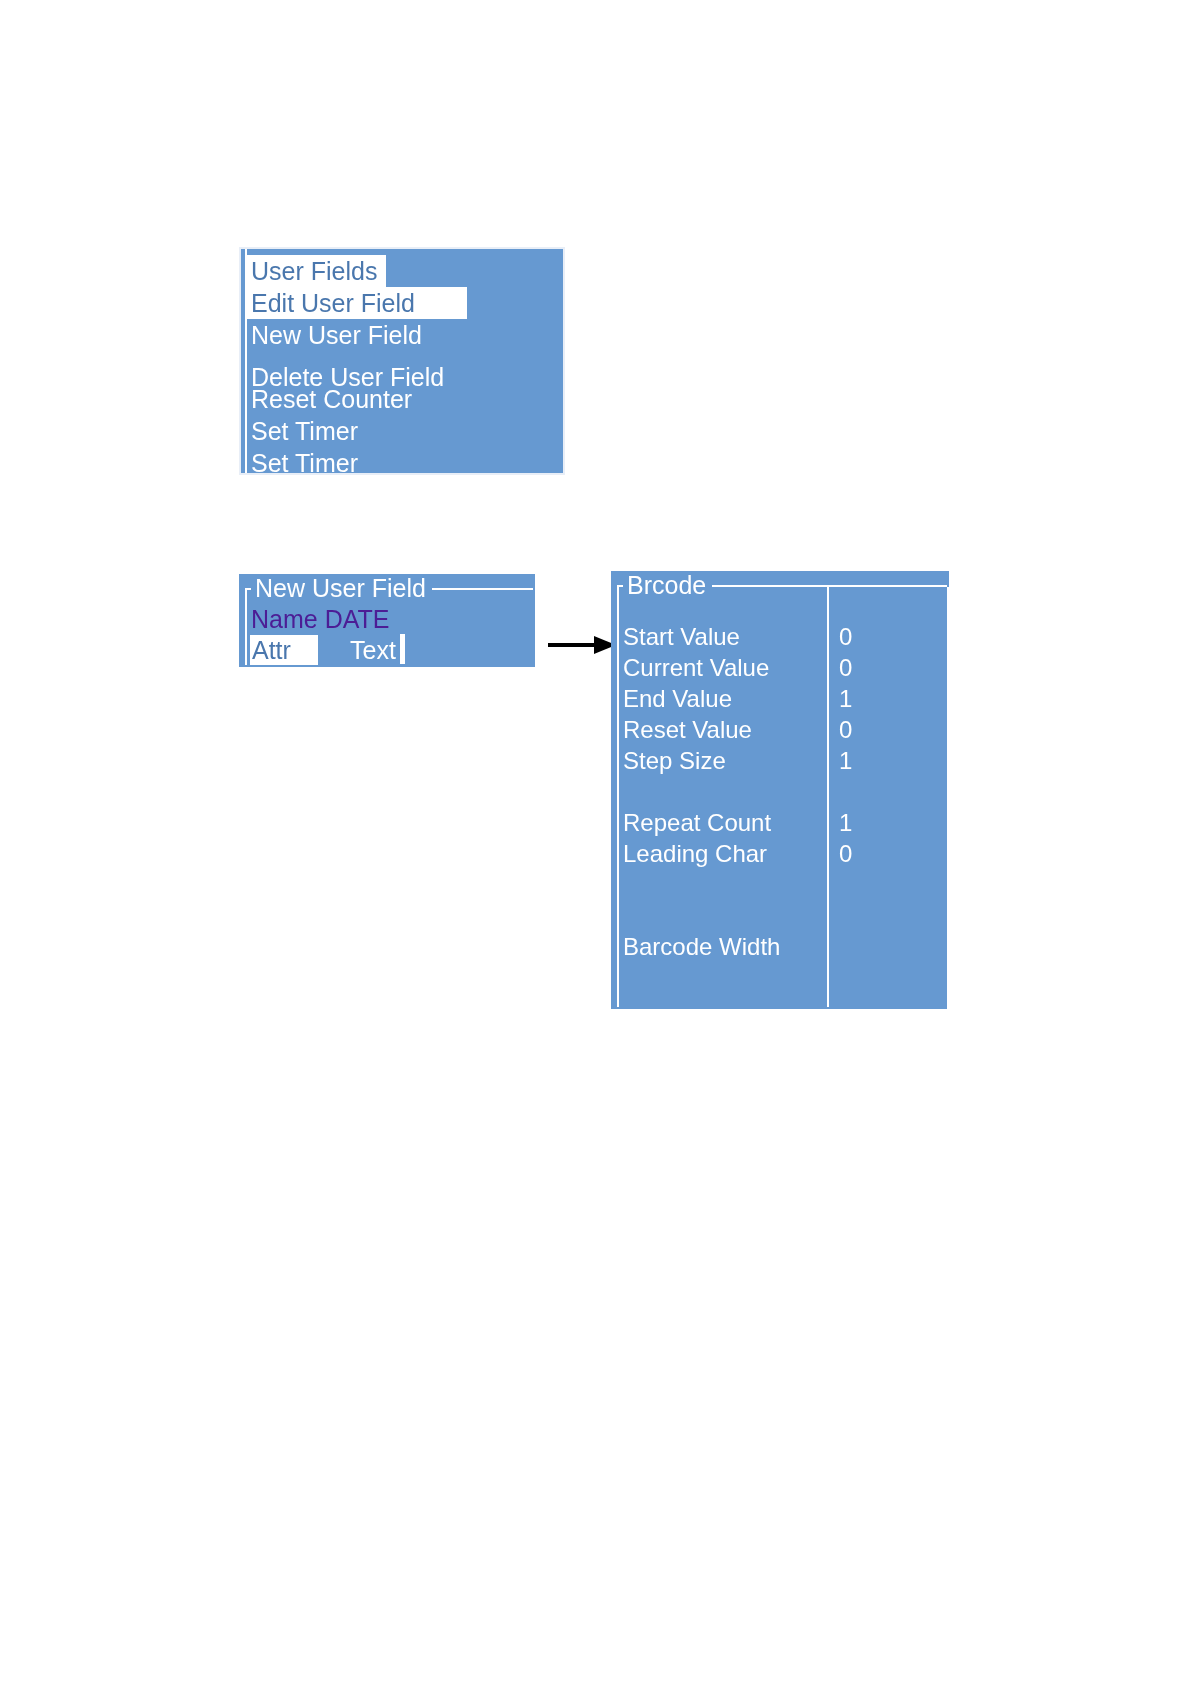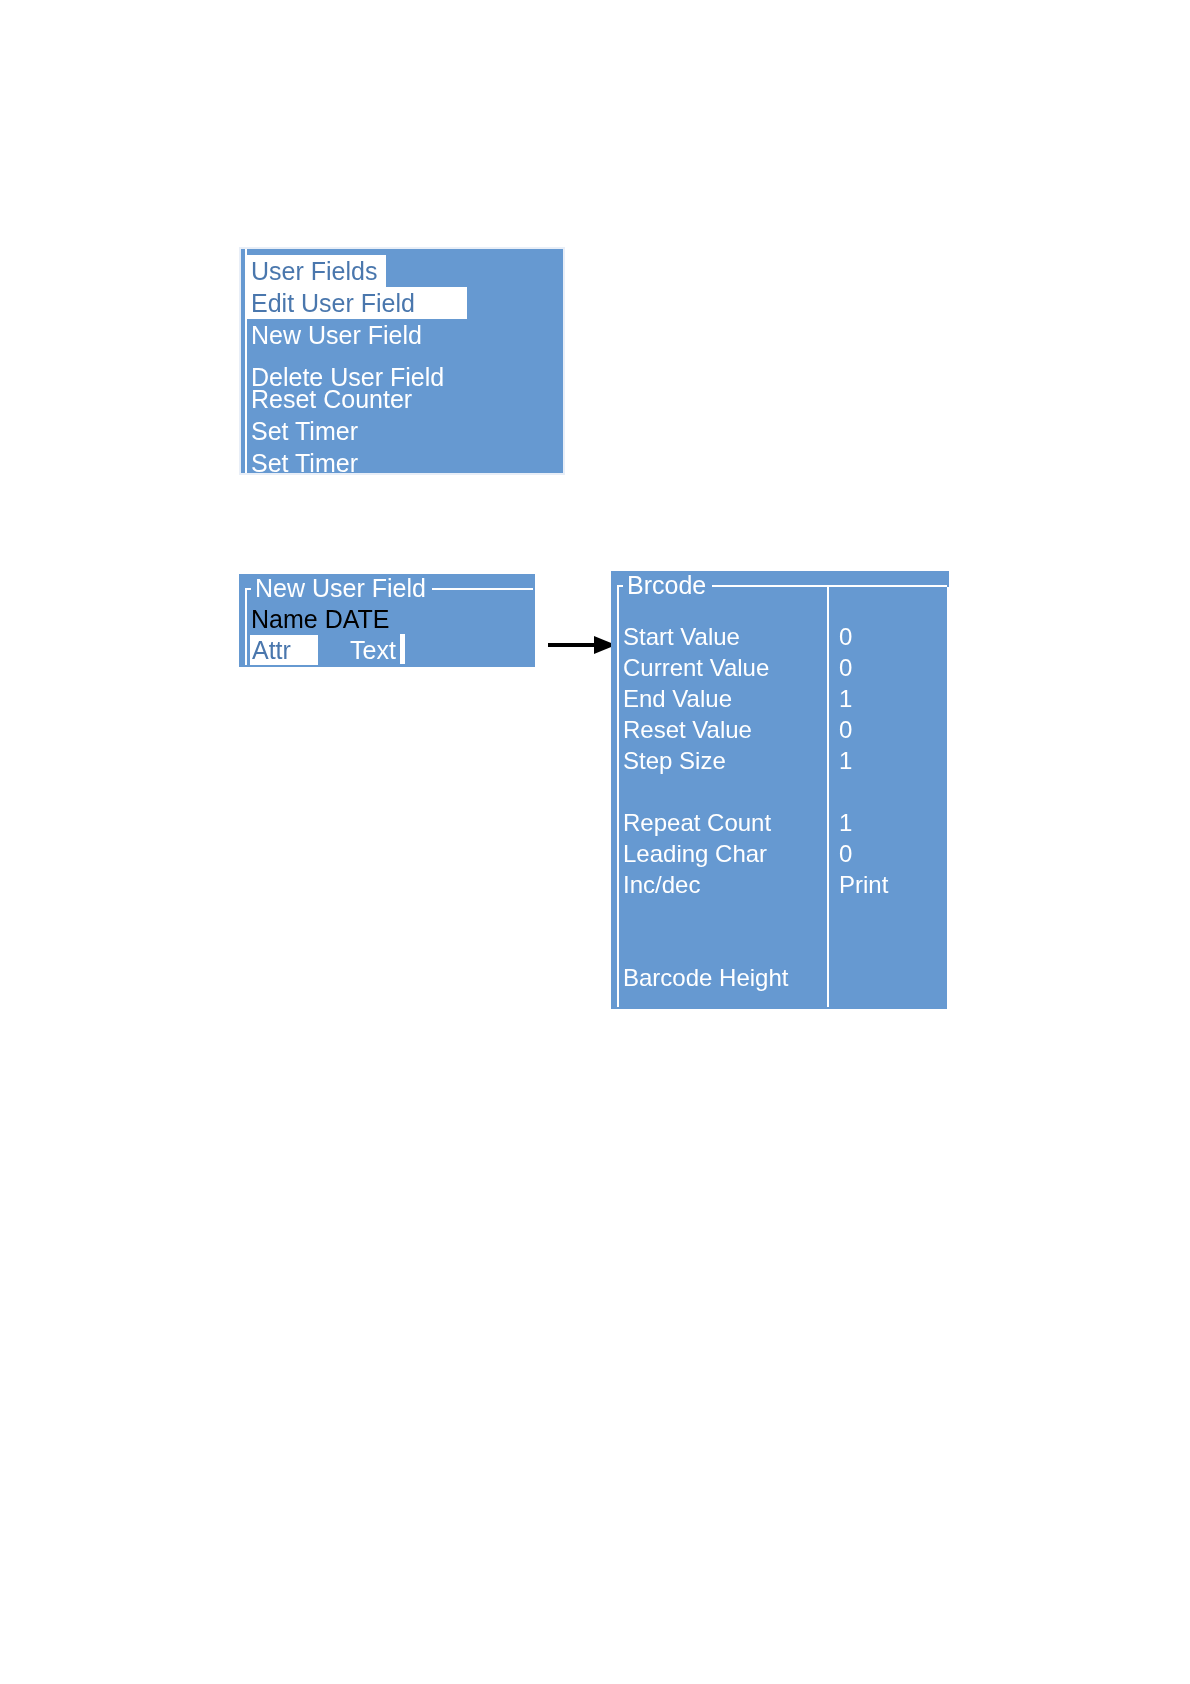--- a/index.html
+++ b/index.html
@@ -96,21 +96,21 @@
     height: 2px;
     background: #ffffff;
     top: 14px;
   }
   #nuf-row-name {
     position: absolute;
     left: 12px;
     top: 30px;
     font-size: 25px;
     line-height: 30px;
-    color: #000000;
+    color: #4c1d95;
     white-space: nowrap;
     text-align: right;
   }
   #nuf-row-attr {
     position: absolute;
     left: 11px;
     top: 61px;
     height: 30px;
     line-height: 30px;
     font-size: 25px;
@@ -258,21 +258,17 @@
     <span class="br-value">1</span>
   </div>
   <div class="br-row" style="top:208px;">
     <span class="br-label">Repeat Count</span>
     <span class="br-value">1</span>
   </div>
   <div class="br-row" style="top:239px;">
     <span class="br-label">Leading Char</span>
     <span class="br-value">0</span>
   </div>
-  <div class="br-row" style="top:270px;">
-    <span class="br-label">Inc/dec</span>
-    <span class="br-value">Print</span>
-  </div>
-  <div class="br-row" style="top:363px;">
-    <span class="br-label">Barcode Height</span>
+  <div class="br-row" style="top:332px;">
+    <span class="br-label">Barcode Width</span>
     <span class="br-value"></span>
   </div>
 </div>
 
 </body></html>

